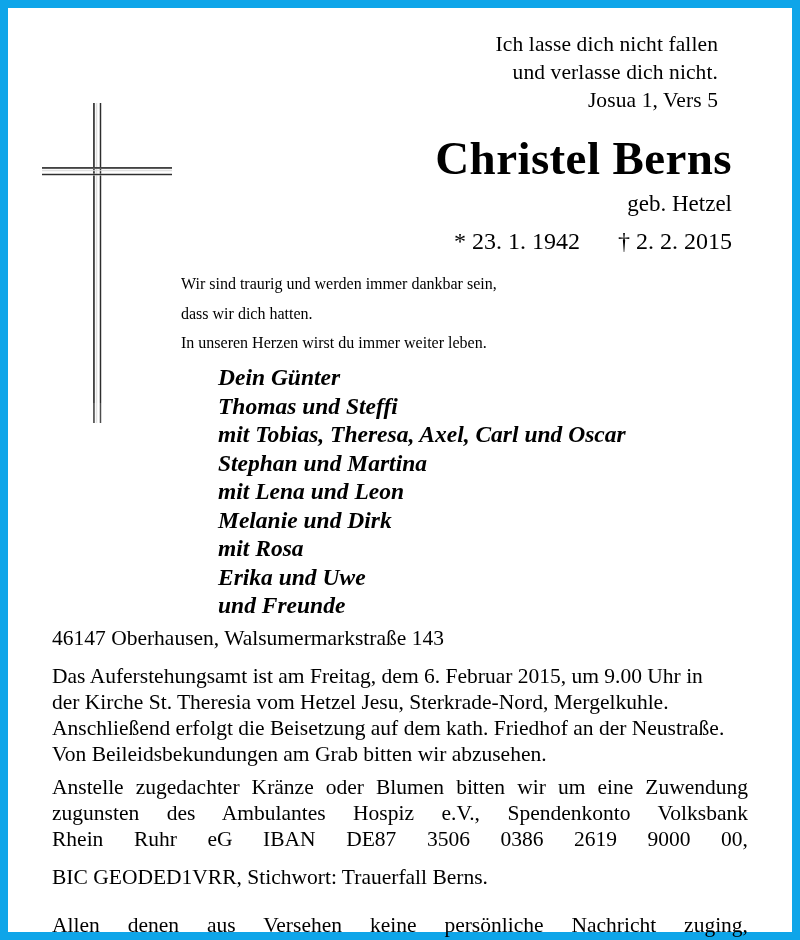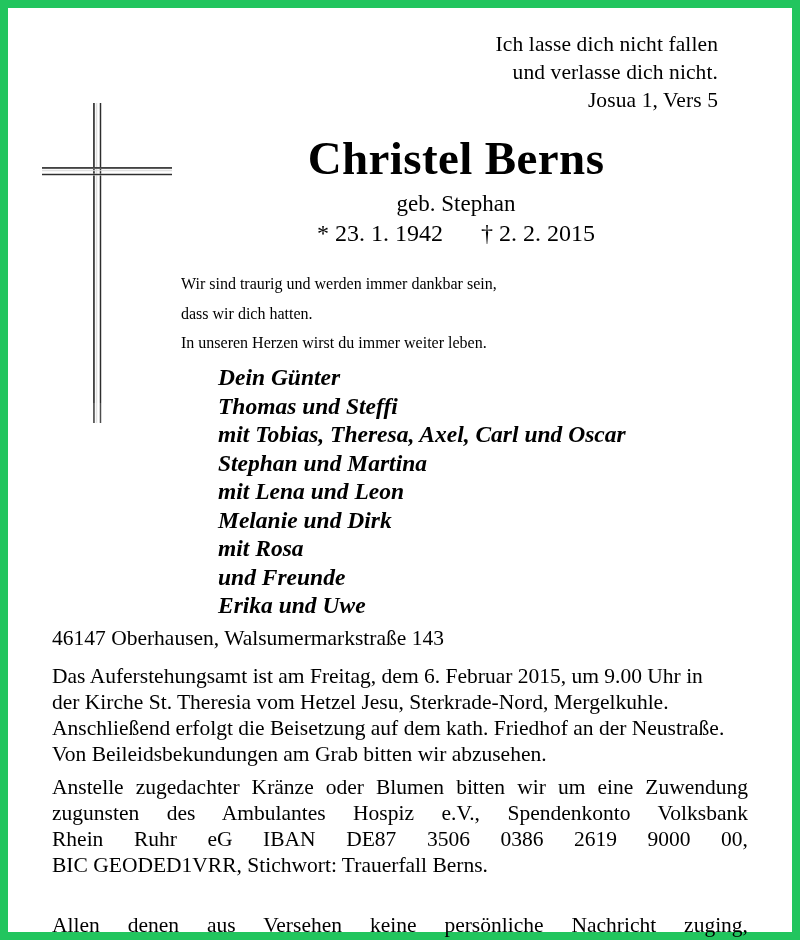--- a/index.html
+++ b/index.html
@@ -14,21 +14,21 @@
     color: #000000;
     overflow: hidden;
   }
 
   .notice {
     position: relative;
     box-sizing: border-box;
     width: 800px;
     height: 940px;
     background: #ffffff;
-    border: 8px solid #22c55e;
+    border: 8px solid #0ea5e9;
   }
 
   .page {
     position: relative;
     box-sizing: border-box;
     width: 100%;
     height: 100%;
     background: #ffffff;
     padding: 0;
   }
@@ -53,35 +53,36 @@
     line-height: 28px;
     letter-spacing: 0.1px;
   }
 
   
   .name-block {
     position: absolute;
     left: 172px;
     right: 60px;
     top: 123px;
-    text-align: center;
+    text-align: right;
   }
   .deceased-name {
     font-size: 47px;
     font-weight: bold;
     letter-spacing: 0.4px;
     line-height: 54px;
     white-space: nowrap;
   }
   .maiden-name {
     margin-top: 5px;
     font-size: 23px;
     line-height: 28px;
   }
   .life-dates {
+    margin-top: 8px;
     font-size: 24px;
     line-height: 30px;
   }
   .life-dates .sep { display: inline-block; width: 26px; }
 
   
   .verse {
     position: absolute;
     left: 173px;
     right: 46px;
@@ -135,20 +136,21 @@
     line-height: 26px;
     text-align: justify;
   }
   .donation .line-just {
     text-align: justify;
     text-align-last: justify;
   }
   .donation .line-left {
     text-align: left;
     text-align-last: left;
+    margin-top: 12px;
   }
 
   
   .closing {
     position: absolute;
     left: 44px;
     right: 44px;
     top: 866px;
     font-size: 21.5px;
     line-height: 26px;
@@ -201,21 +203,21 @@
     </div>
 
     <div class="scripture">
       <span class="row">Ich lasse dich nicht fallen</span>
       <span class="row">und verlasse dich nicht.</span>
       <span class="row">Josua 1, Vers 5</span>
     </div>
 
     <div class="name-block">
       <div class="deceased-name">Christel Berns</div>
-      <div class="maiden-name">geb. Stephan</div>
+      <div class="maiden-name">geb. Hetzel</div>
       <div class="life-dates">
         <span>*</span>
         <span>23. 1. 1942</span>
         <span class="sep"></span>
         <span>†</span>
         <span>2. 2. 2015</span>
       </div>
     </div>
 
     <div class="verse">
@@ -225,22 +227,22 @@
     </div>
 
     <div class="mourners">
       <span class="row-wrap">Dein Günter</span>
       <span class="row-wrap">Thomas und Steffi</span>
       <span class="row-wrap">mit Tobias, Theresa, Axel, Carl und Oscar</span>
       <span class="row-wrap">Stephan und Martina</span>
       <span class="row-wrap">mit Lena und Leon</span>
       <span class="row-wrap">Melanie und Dirk</span>
       <span class="row-wrap">mit Rosa</span>
+      <span class="row-wrap">Erika und Uwe</span>
       <span class="row-wrap">und Freunde</span>
-      <span class="row-wrap">Erika und Uwe</span>
     </div>
 
     <div class="address">46147 Oberhausen, Walsumermarkstraße 143</div>
 
     <div class="service">
       <span class="row-wrap">Das Auferstehungsamt ist am Freitag, dem 6. Februar 2015, um 9.00 Uhr in</span>
       <span class="row-wrap">der Kirche St. Theresia vom Hetzel Jesu, Sterkrade-Nord, Mergelkuhle.</span>
       <span class="row-wrap">Anschließend erfolgt die Beisetzung auf dem kath. Friedhof an der Neustraße.</span>
       <span class="row-wrap">Von Beileidsbekundungen am Grab bitten wir abzusehen.</span>
     </div>

